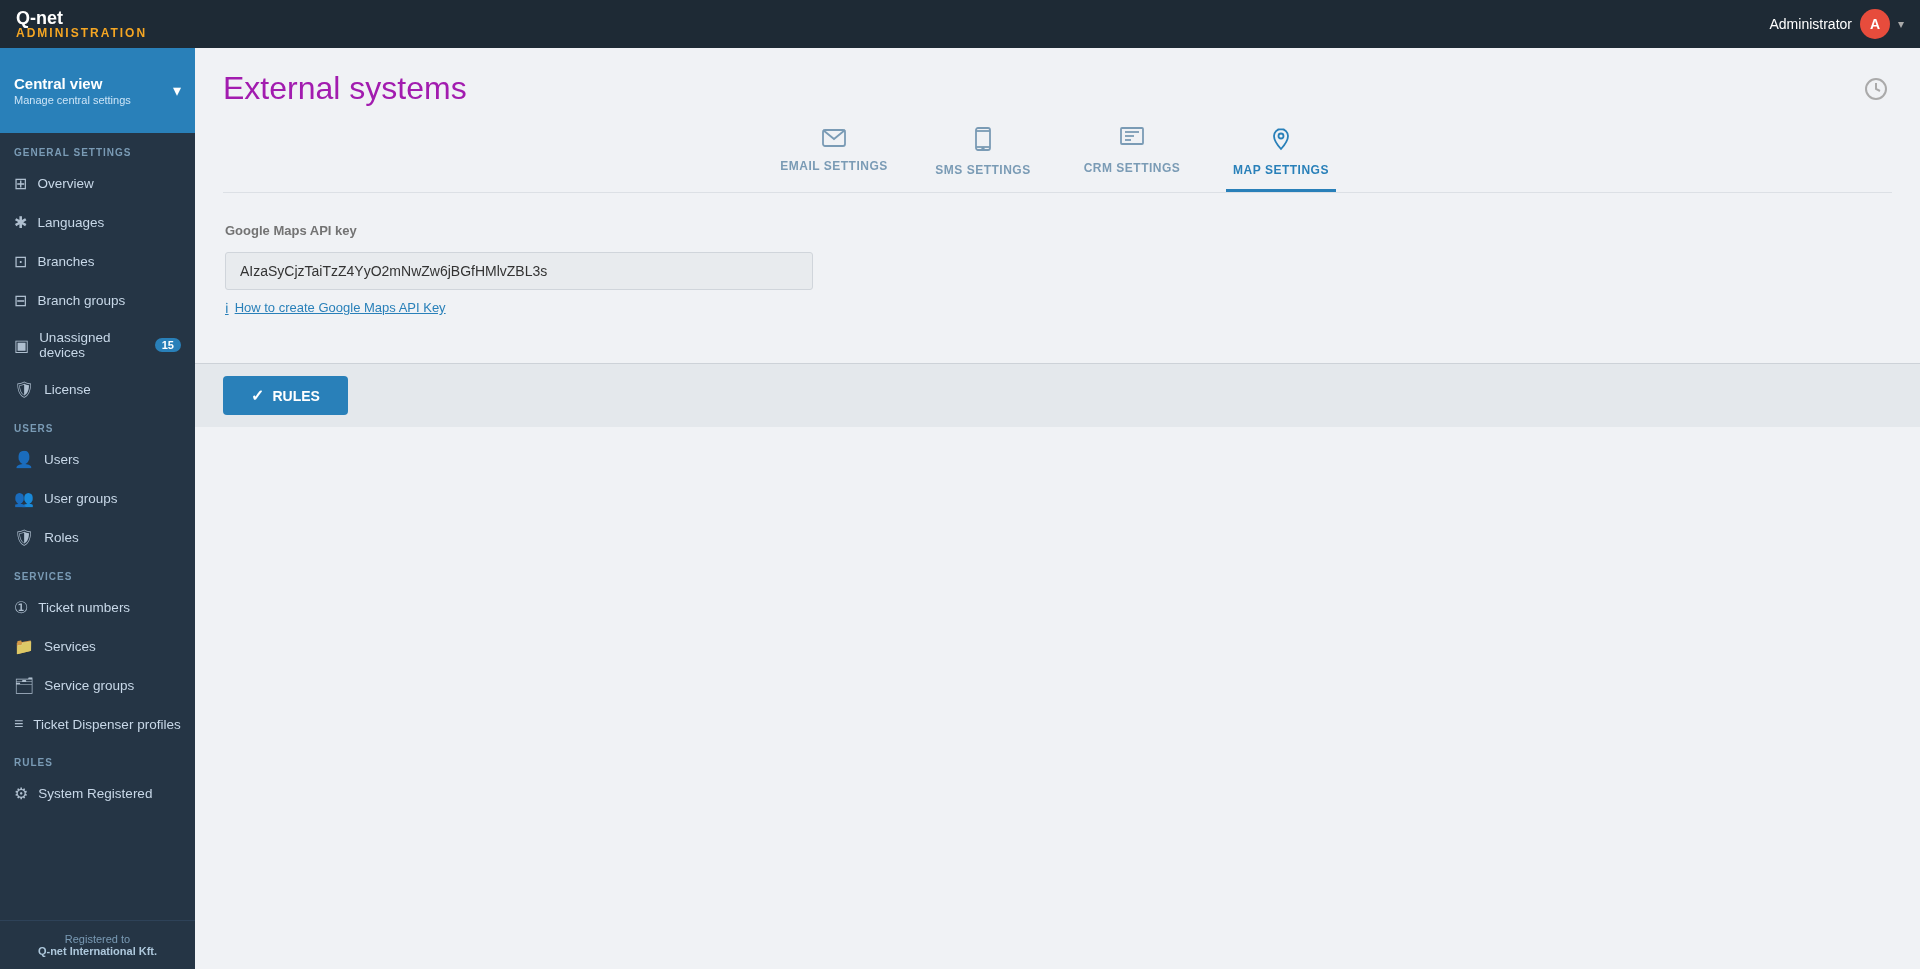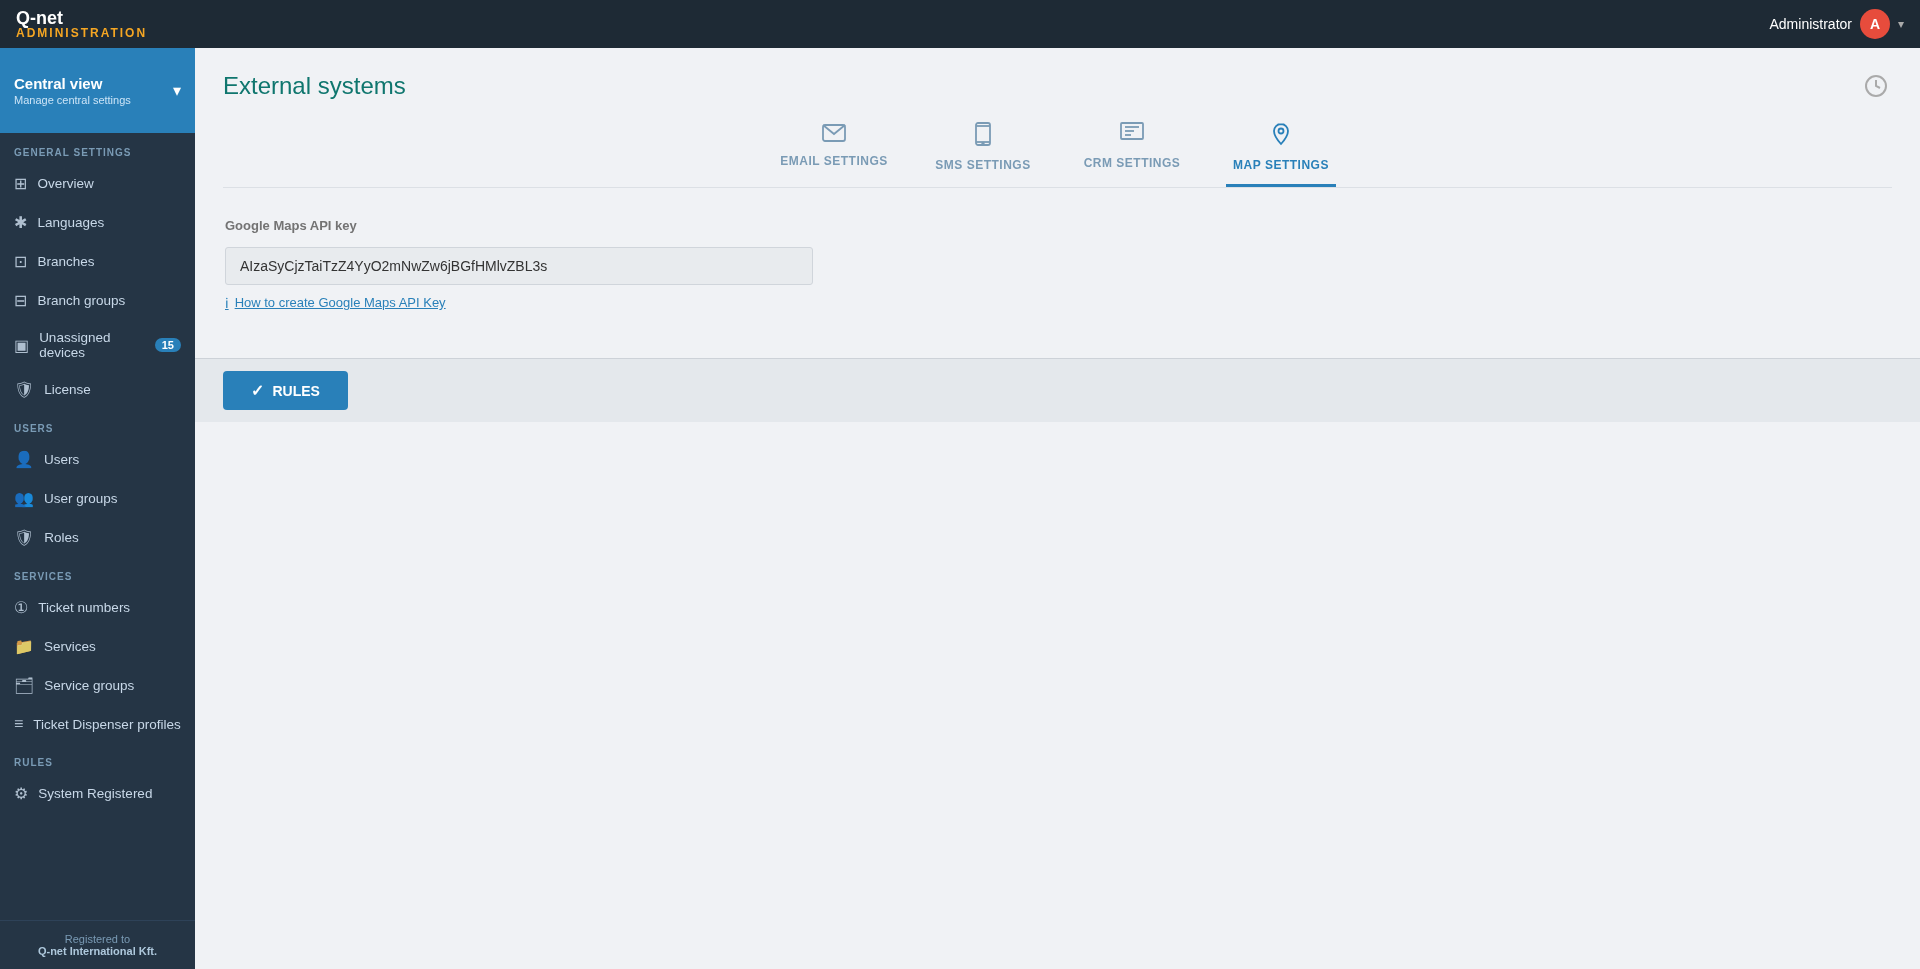--- a/index.html
+++ b/index.html
@@ -148,23 +148,23 @@
       position: relative;
     }
 
     .content-header {
       display: flex;
       align-items: center;
       justify-content: space-between;
       padding: 22px 28px 0 28px;
     }
     .page-title {
-      font-size: 24px;
+      font-size: 32px;
       font-weight: 400;
-      color: #0f766e;
+      color: #a21caf;
     }
     .history-icon {
       width: 32px;
       height: 32px;
       color: #aaa;
       font-size: 22px;
       cursor: pointer;
       display: flex;
       align-items: center;
       justify-content: center;

